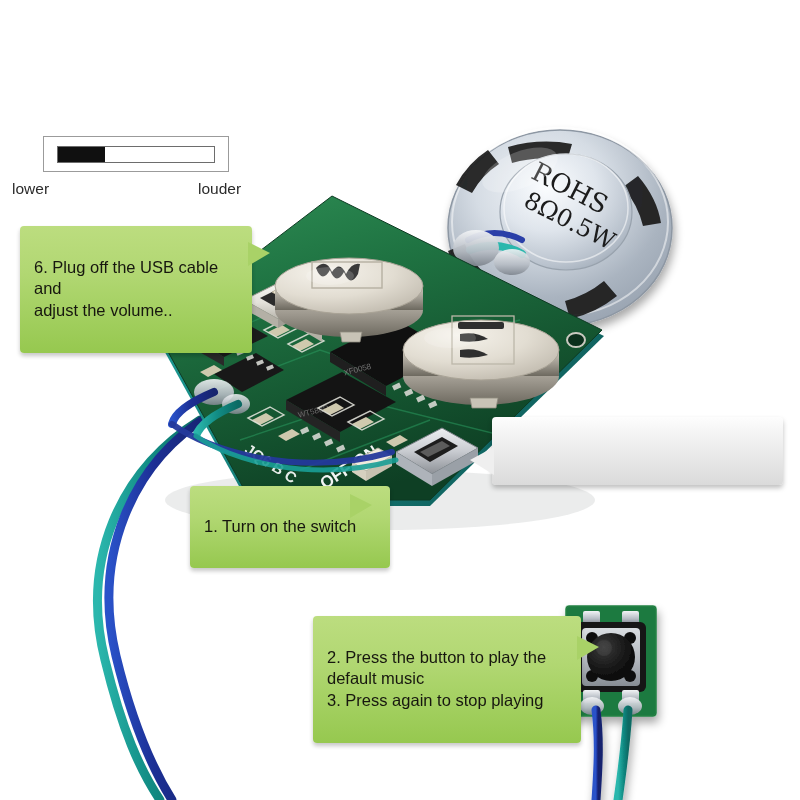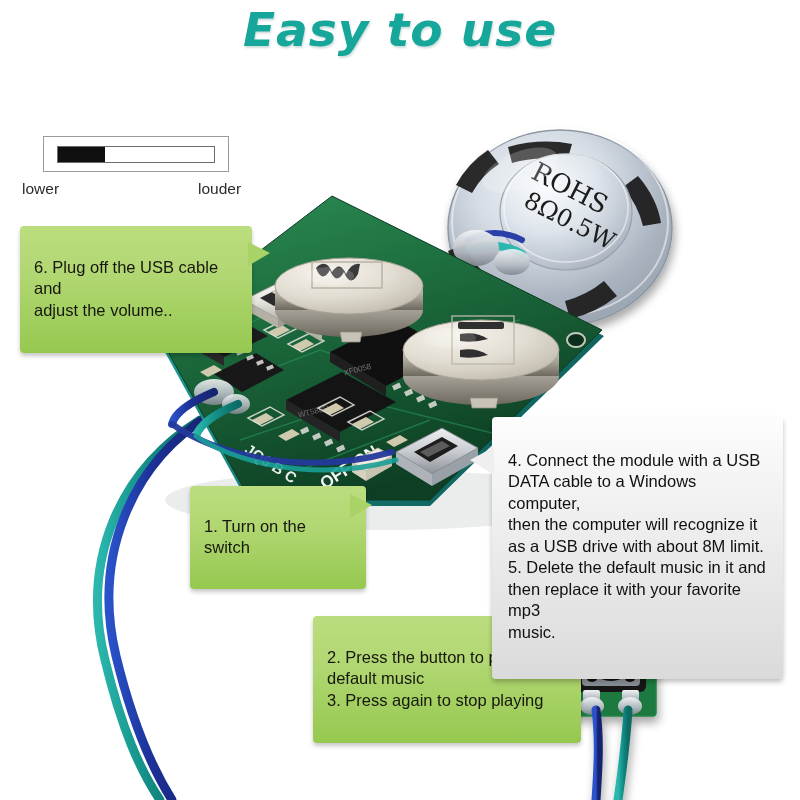--- a/index.html
+++ b/index.html
@@ -44,21 +44,21 @@
   }
   #volume-fill{
     position:absolute;left:0;top:0;height:100%;
     background:#101010;
   }
   .vol-label{
     position:absolute;top:180px;
     font-size:15.5px;color:#2b2b2b;
     font-family:"Liberation Sans", sans-serif;
   }
-  #vol-lower{left:22px;}
+  #vol-lower{left:12px;}
   #vol-louder{left:198px;}
 
   
   #photo{position:absolute;left:0;top:0;width:800px;height:800px;}
 
   
   .callout{
     position:absolute;
     box-sizing:border-box;
     border-radius:4px;
@@ -87,35 +87,34 @@
   
   .tail-l-grey{
     border-top:13px solid transparent;
     border-bottom:15px solid transparent;
     border-right:24px solid #efefef;
   }
 
   #callout6{left:20px;top:226px;width:232px;}
   #callout6 .tail{left:228px;top:16px;}
 
-  #callout1{left:190px;top:486px;width:176px;padding:8px 27px 9px 14px;}
+  #callout1{left:190px;top:486px;width:200px;padding:8px 27px 9px 14px;}
   #callout1 .tail{left:160px;top:8px;}
 
   #callout23{left:313px;top:616px;width:268px;}
   #callout23 .tail{left:264px;top:20px;}
 
   #callout45{left:492px;top:417px;width:291px;padding:11px 16px 14px 16px;}
   #callout45 .tail{left:-22px;top:30px;}
 </style>
 </head>
 <body>
 
 <div id="stage">
 
-  <div id="title" style="color: rgb(22, 167, 154);">Easy to use</div>
 
   <div id="volume-wrap">
     <div id="volume-outer">
       <div id="volume-track">
         <div id="volume-fill" style="width: 30%;"></div>
       </div>
     </div>
   </div>
   <div class="vol-label" id="vol-lower">lower</div>
   <div class="vol-label" id="vol-louder">louder</div>
@@ -432,23 +431,16 @@
   </div>
 
   <div class="callout green" id="callout23">
     <span>2. Press the button to play the
      default music
 3. Press again to stop playing</span>
     <span class="tail tail-r-green"></span>
   </div>
 
   <div class="callout grey" id="callout45">
-    <span>4. Connect the module with a USB
-     DATA cable to a Windows computer,
-     then the computer will recognize it
-     as a USB drive with about 8M limit.
-5. Delete the default music in it and
-     then replace it with your favorite mp3
-     music.</span>
     <span class="tail tail-l-grey"></span>
   </div>
 
 </div>
 
 </body></html>

